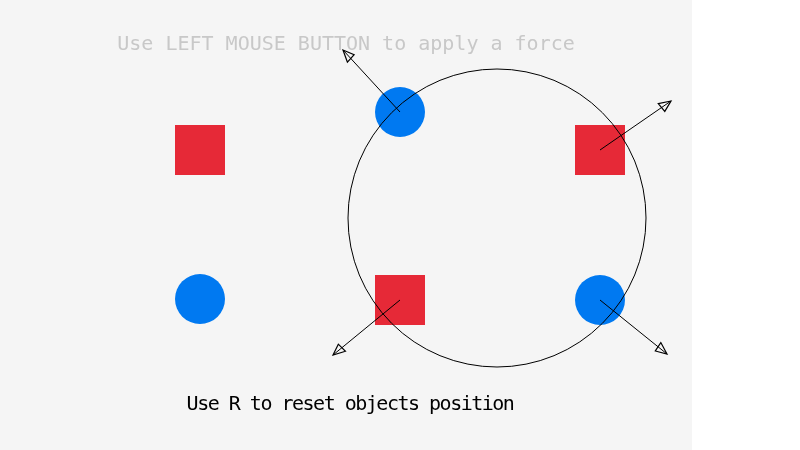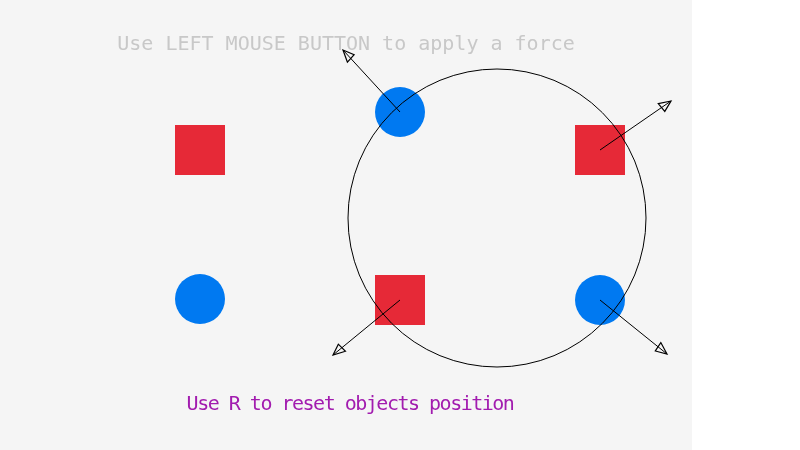--- a/index.html
+++ b/index.html
@@ -59,15 +59,15 @@
         <circle cx="497" cy="218" r="149" fill="none" stroke="#000000" stroke-width="1"></circle>
         <line x1="400" y1="112" x2="343" y2="50" stroke="#000000" stroke-width="1" marker-end="url(#arrowhead)"></line>
         <line x1="600" y1="150" x2="671" y2="101" stroke="#000000" stroke-width="1" marker-end="url(#arrowhead)"></line>
         <line x1="400" y1="300" x2="333" y2="355" stroke="#000000" stroke-width="1" marker-end="url(#arrowhead)"></line>
         <line x1="600" y1="300" x2="667" y2="354" stroke="#000000" stroke-width="1" marker-end="url(#arrowhead)"></line>
       </g>
   </svg>
 
   <div class="instr instr-top" style="color: rgb(200, 200, 200);">Use LEFT MOUSE BUTTON to apply a force</div>
 
-  <div class="instr instr-bottom" style="color: #a21caf; padding-left: 8px;">Use R to reset objects position</div>
+  <div class="instr instr-bottom" style="color: #000000; padding-left: 8px;">Use R to reset objects position</div>
 
 </div>
 
 </body></html>

